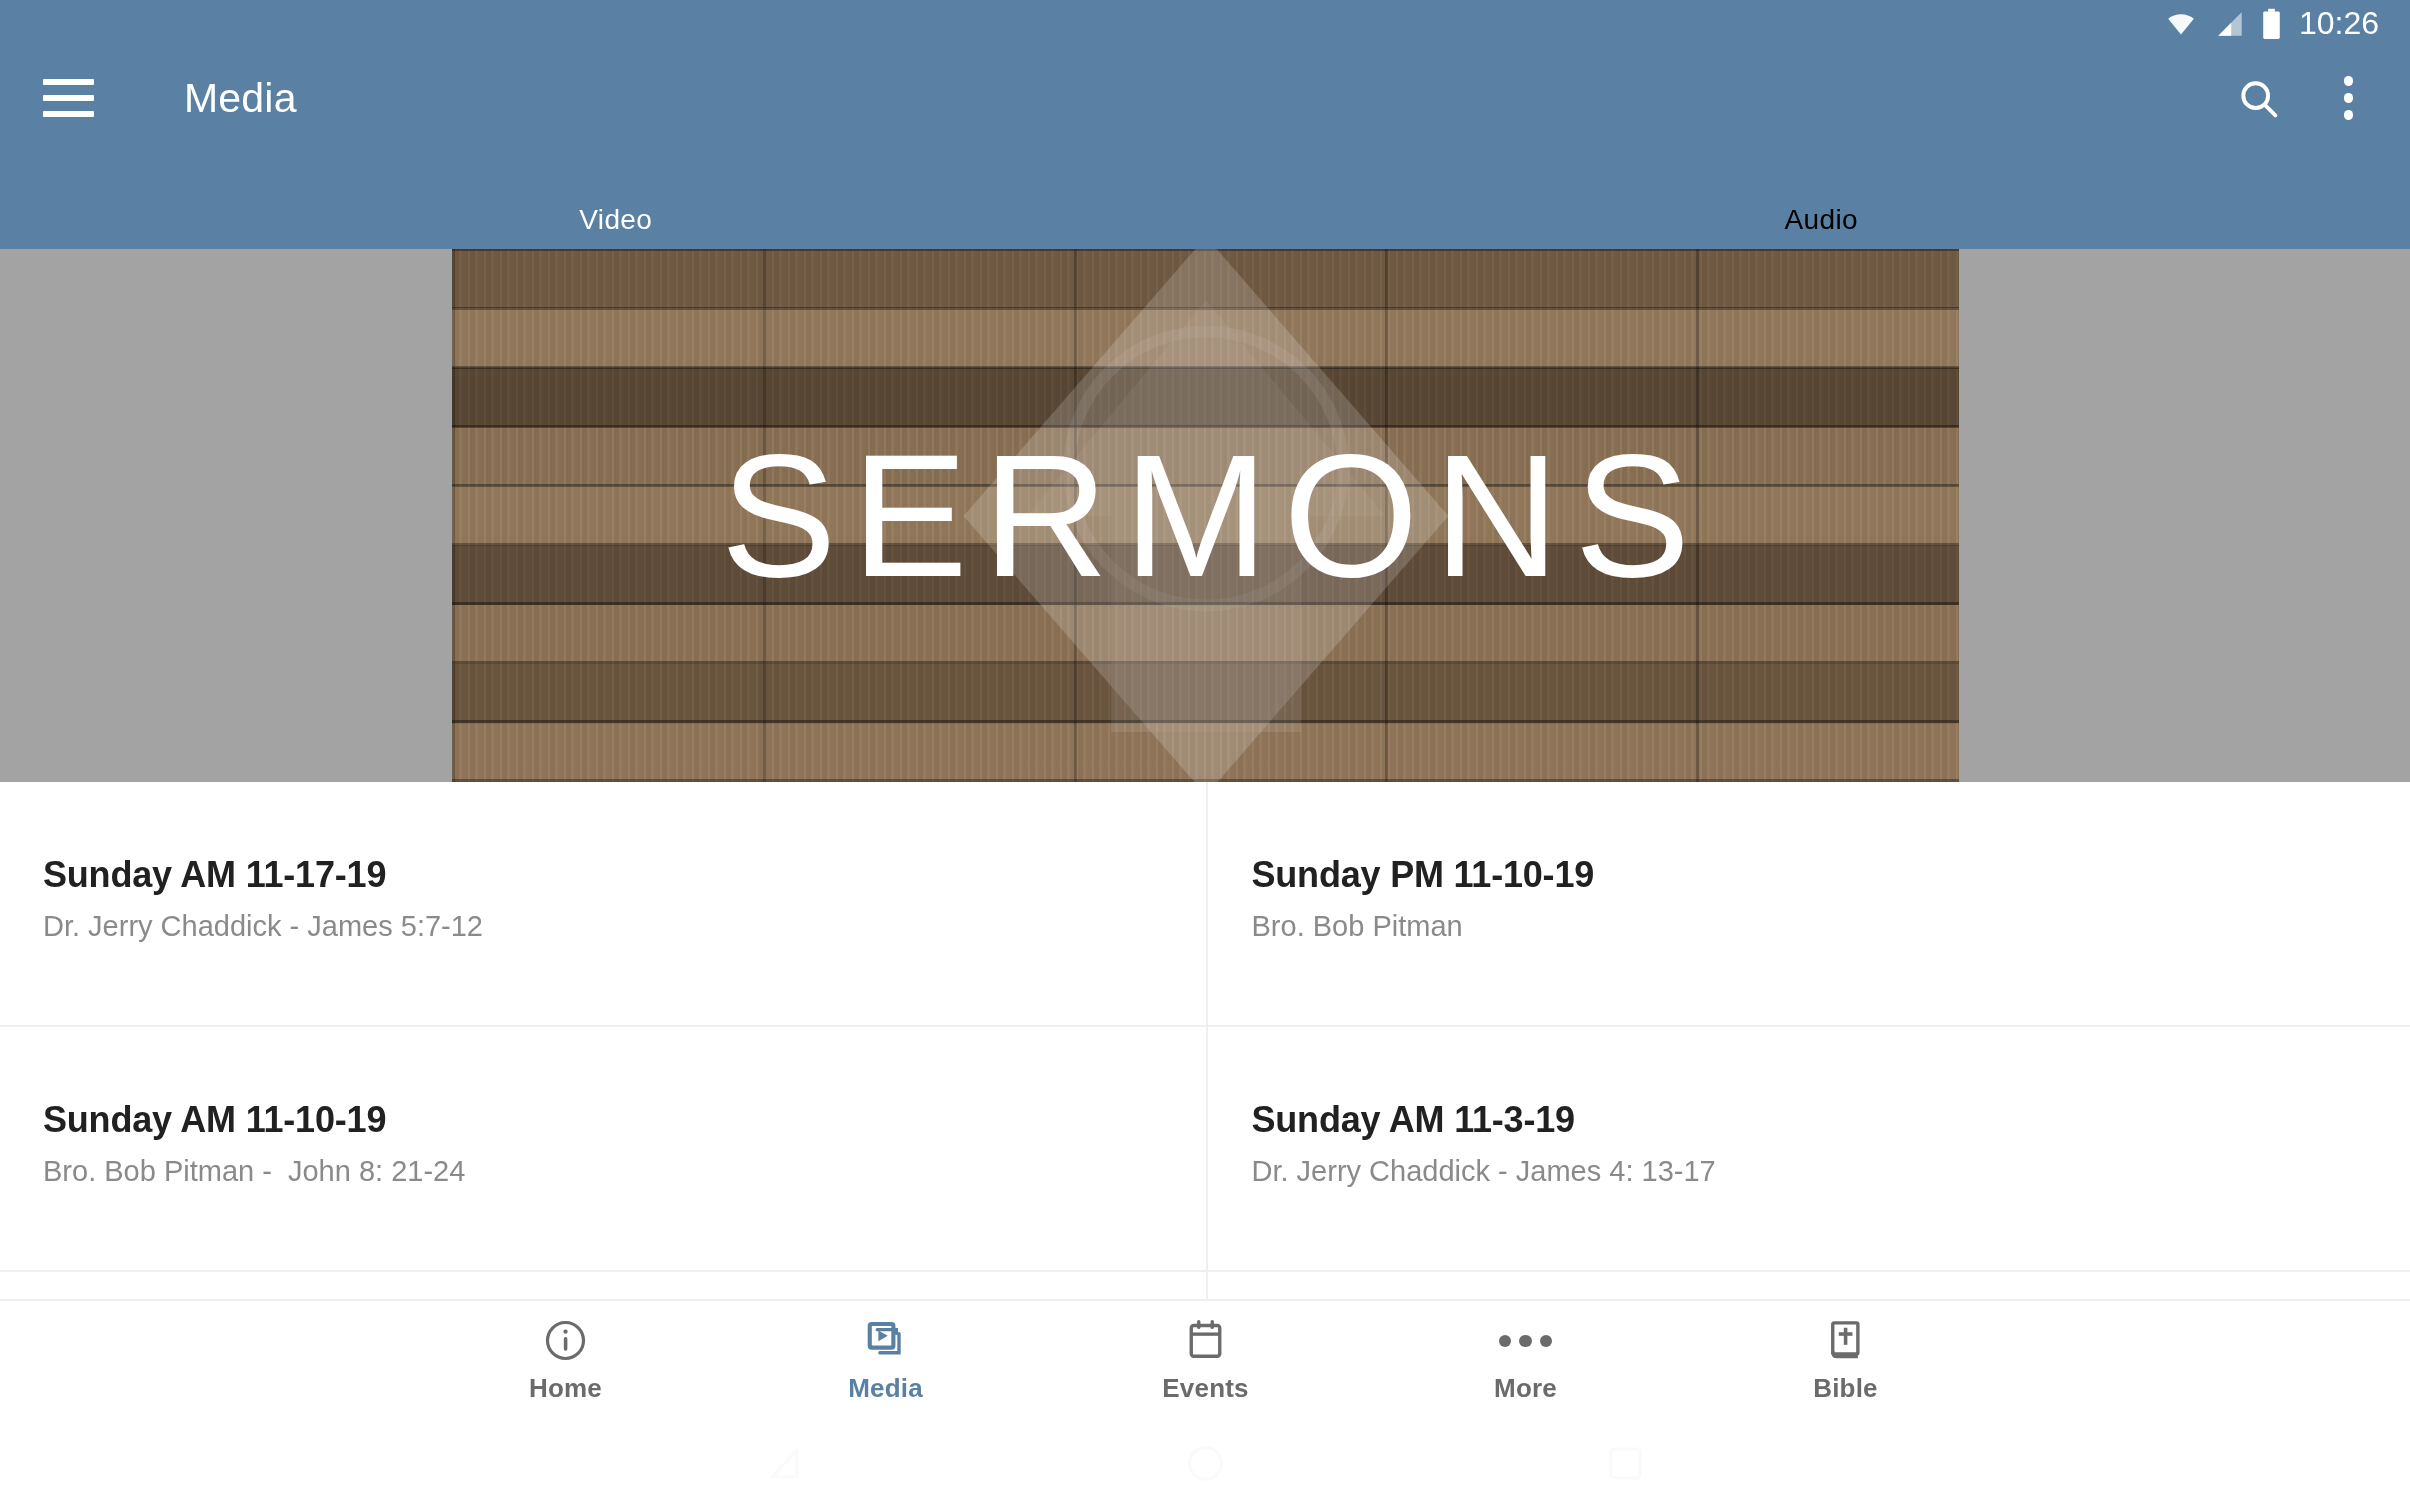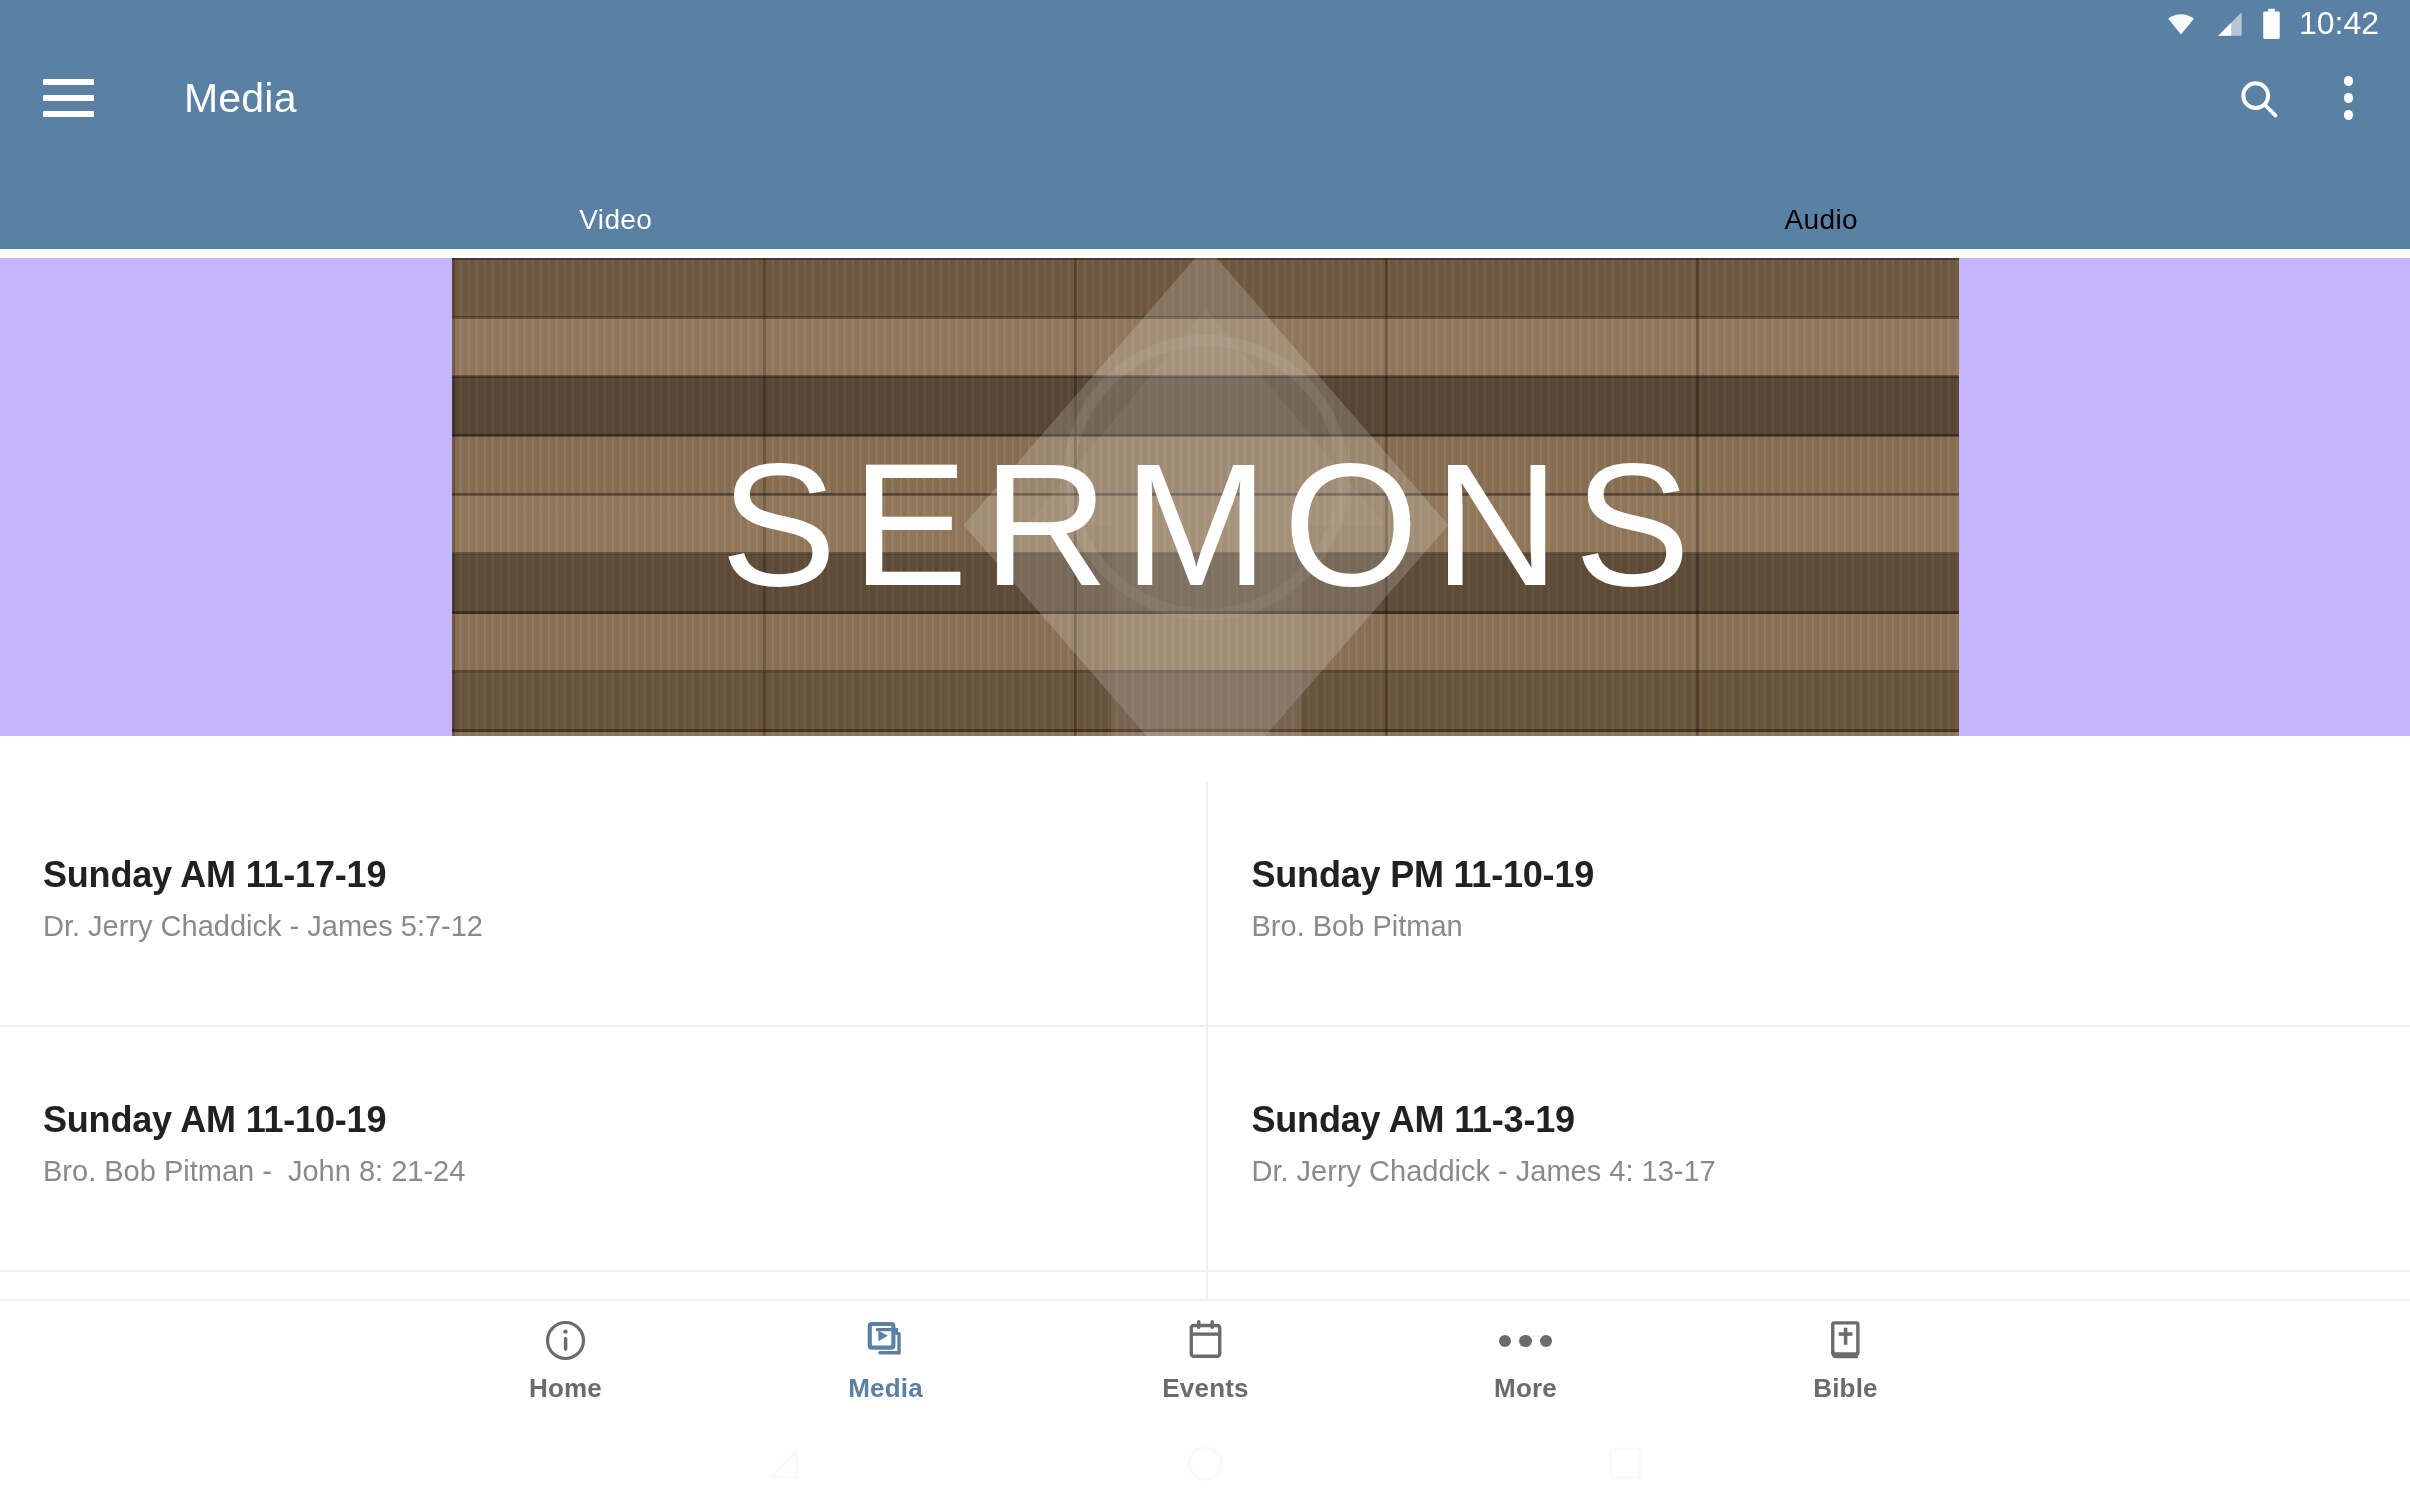--- a/index.html
+++ b/index.html
@@ -86,24 +86,23 @@
     color: #ffffff;
     font-size: 28px;
     font-weight: 400;
     letter-spacing: 0.4px;
   }
   .tab.inactive .tab-label { color: #000000; }
 
   
   .banner-wrap {
     position: absolute; top: 249px; left: 0;
-    width: 2411px; height: 478px;
-    background: #c4b5fd;
+    width: 2411px; height: 533px;
+    background: #a3a3a3;
     overflow: hidden;
-    margin-top: 9px;
   }
   .banner-img {
     position: absolute; top: 0; left: 452px;
     width: 1507px; height: 533px;
     overflow: hidden;
     background: #6b5a46;
   }
   
   .wood {
     position: absolute; inset: 0;
@@ -241,21 +240,21 @@
     </svg>
     <svg class="icon-signal" viewBox="0 0 24 24">
       <path fill="#ffffff" opacity="0.55" d="M2 22h20V2L2 22z"></path>
       <path fill="#ffffff" d="M2 22h11V11L2 22z"></path>
     </svg>
     <svg class="icon-battery" viewBox="0 0 14 24">
       <rect x="4.5" y="0.6" width="5" height="2.2" fill="#ffffff"></rect>
       <rect x="0.8" y="2.6" width="12.4" height="20.6" rx="1.1" fill="#ffffff"></rect>
     </svg>
   </div>
-  <div class="status-time">10:42</div>
+  <div class="status-time">10:26</div>
 </div>
 
 <div class="app-bar">
   <div class="hamburger">
     <span></span>
     <span></span>
     <span></span>
   </div>
   <div class="app-title">Media</div>
   <div class="app-bar-actions">

